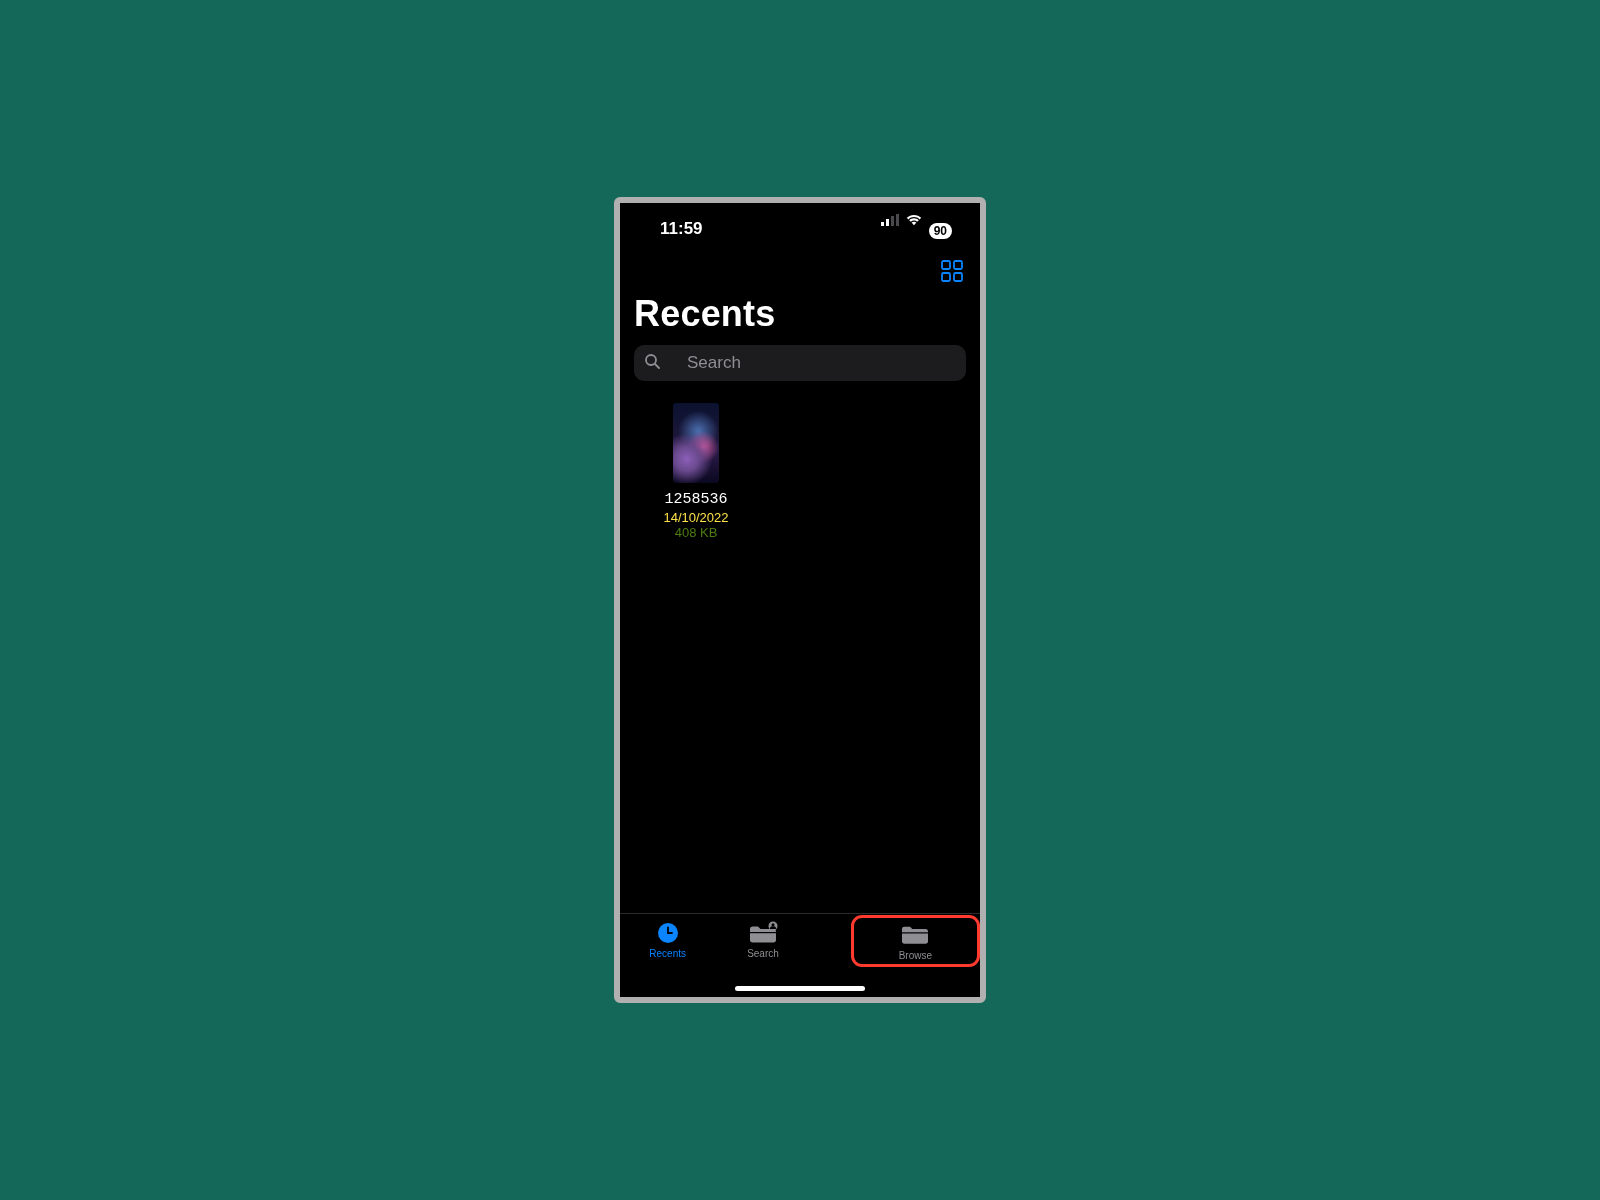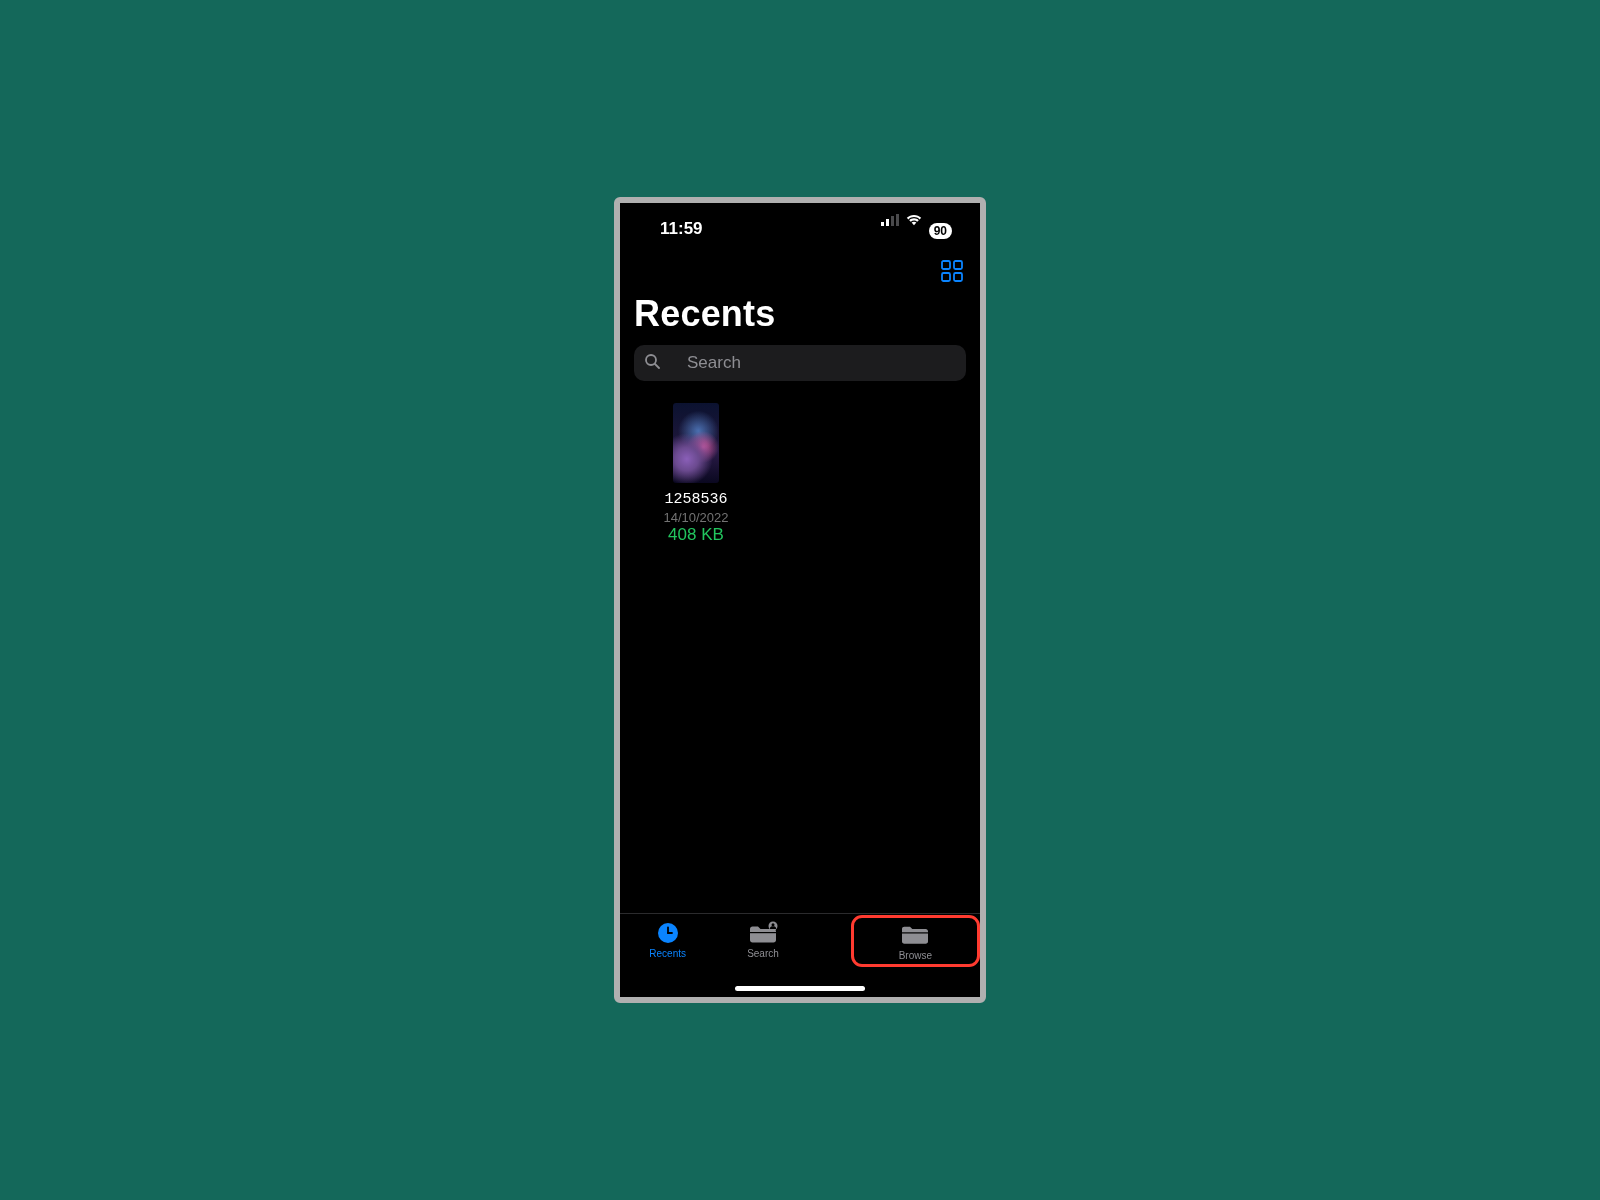--- a/index.html
+++ b/index.html
@@ -91,22 +91,22 @@
     width: 46px; height: 80px;
     margin: 0 auto 8px;
     border-radius: 3px;
     background:
       radial-gradient(circle at 30% 70%, #8a5fb8 0%, #6b4a8f 18%, transparent 40%),
       radial-gradient(circle at 65% 55%, #d15aa0 0%, transparent 30%),
       radial-gradient(circle at 55% 35%, #4a6fb0 0%, transparent 35%),
       linear-gradient(180deg, #0b1230 0%, #1a1638 40%, #2a1b48 60%, #0a0820 100%);
   }
   .file-name { color: #fff; font-size: 15px; font-family: Liberation Mono, monospace; }
-  .file-date { color: #737373; font-size: 13px; margin-top: 2px; }
-  .file-size { color: #22c55e; font-size: 17px; }
+  .file-date { color: #fde047; font-size: 13px; margin-top: 2px; }
+  .file-size { color: #4d7c0f; font-size: 13px; }
   
   .tab-bar {
     position: absolute;
     bottom: 0; left: 0; right: 0;
     height: 84px;
     display: flex;
     justify-content: space-around;
     align-items: flex-start;
     padding-top: 6px;
     border-top: 0.5px solid #2b2b2d;

